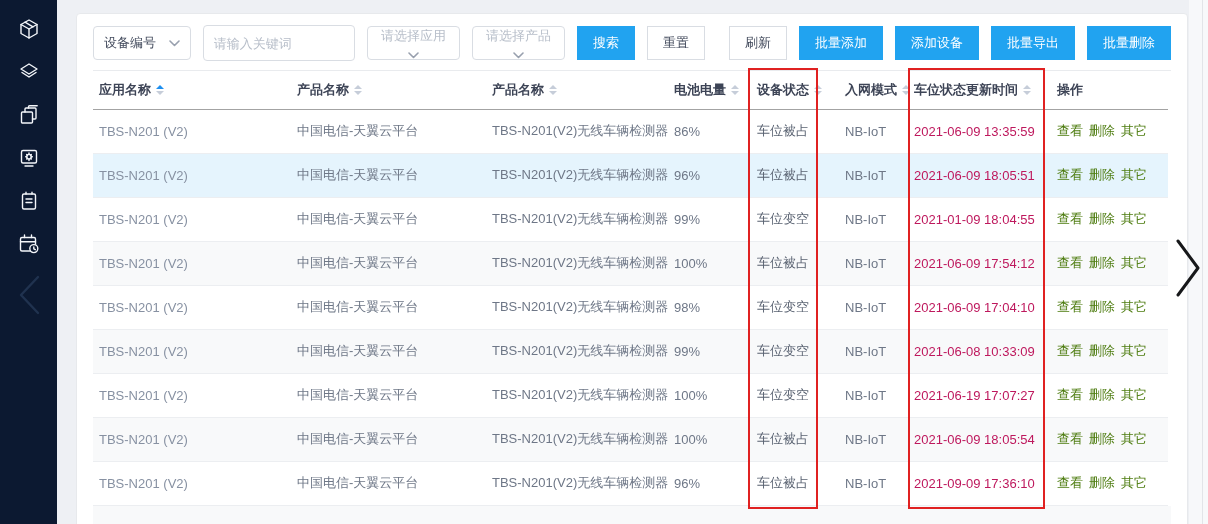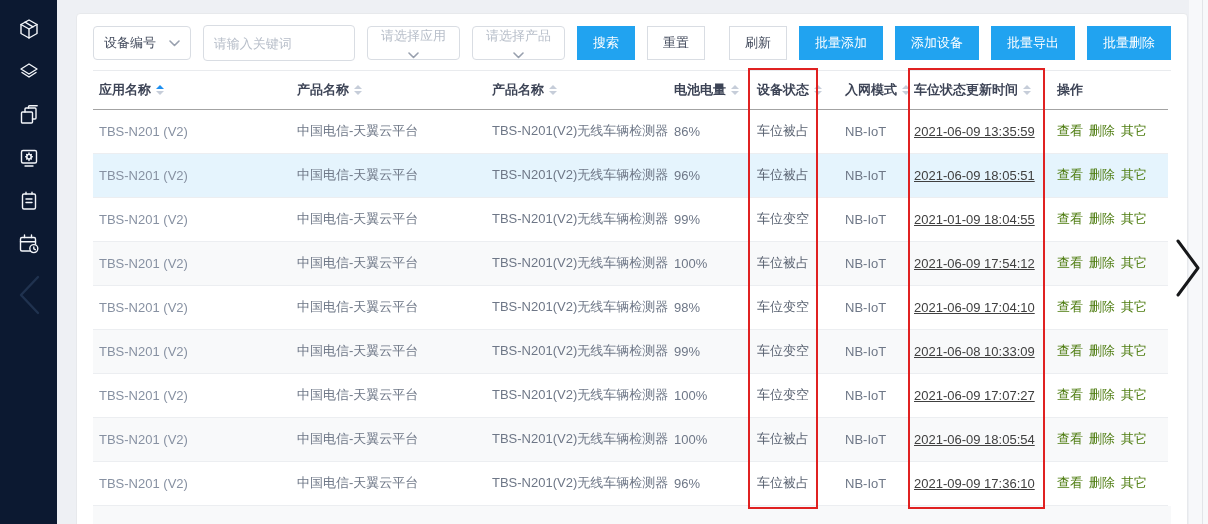--- a/index.html
+++ b/index.html
@@ -36,21 +36,21 @@
 
   
   .table-wrap { margin:0 16px; border-top:1px solid #e9ebee; }
   table { border-collapse:collapse; table-layout:fixed; width:1075px; font-size:13px; }
   thead th { height:38px; text-align:left; padding:0 4px 0 6px; color:#3d4456; font-weight:bold;
              font-size:13px; border-bottom:1px solid #a3a3a3; cursor:pointer; white-space:nowrap; }
   tbody td { height:44px; padding:0 4px 0 6px; color:#6e7787; border-bottom:1px solid #eceef1; white-space:nowrap; overflow:hidden; }
   tbody tr:nth-child(even) { background:#f8f9fa; }
   tbody tr.active { background:#e5f4fd; }
   td.c-app { color:#8791a2;margin-left:32px; }
-  td.c-time { color:#404040;text-decoration:underline; }
+  td.c-time { color:#be185d; }
   td.c-status { color:#5a6372; }
   .th-inner { display:inline-flex; align-items:center; gap:5px; }
   .sorter { display:inline-flex; flex-direction:column; gap:2px; }
   .sorter i { display:block; width:0; height:0; border-left:4px solid transparent; border-right:4px solid transparent; }
   .sorter .up { border-bottom:4px solid #c6cdd9; }
   .sorter .down { border-top:4px solid #c6cdd9; }
   .sorter.asc .up { border-bottom-color:#1e8fef; }
   a.op { color:#4d7c0f; text-decoration:none; margin-right:6px; cursor:pointer;text-align:right; }
   .partial-row { height:44px; background:#f8f9fa; }
 
@@ -282,21 +282,21 @@
             <td class="c-time">2021-06-08 10:33:09</td>
             <td><a class="op">查看</a><a class="op">删除</a><a class="op">其它</a></td>
           </tr>
           <tr>
             <td class="c-app">TBS-N201 (V2)</td>
             <td>中国电信-天翼云平台</td>
             <td>TBS-N201(V2)无线车辆检测器</td>
             <td>100%</td>
             <td class="c-status">车位变空</td>
             <td>NB-IoT</td>
-            <td class="c-time">2021-06-09 17:07:27</td>
+            <td class="c-time">2021-06-19 17:07:27</td>
             <td><a class="op">查看</a><a class="op">删除</a><a class="op">其它</a></td>
           </tr>
           <tr>
             <td class="c-app">TBS-N201 (V2)</td>
             <td>中国电信-天翼云平台</td>
             <td>TBS-N201(V2)无线车辆检测器</td>
             <td>100%</td>
             <td class="c-status">车位被占</td>
             <td>NB-IoT</td>
             <td class="c-time">2021-06-09 18:05:54</td>

